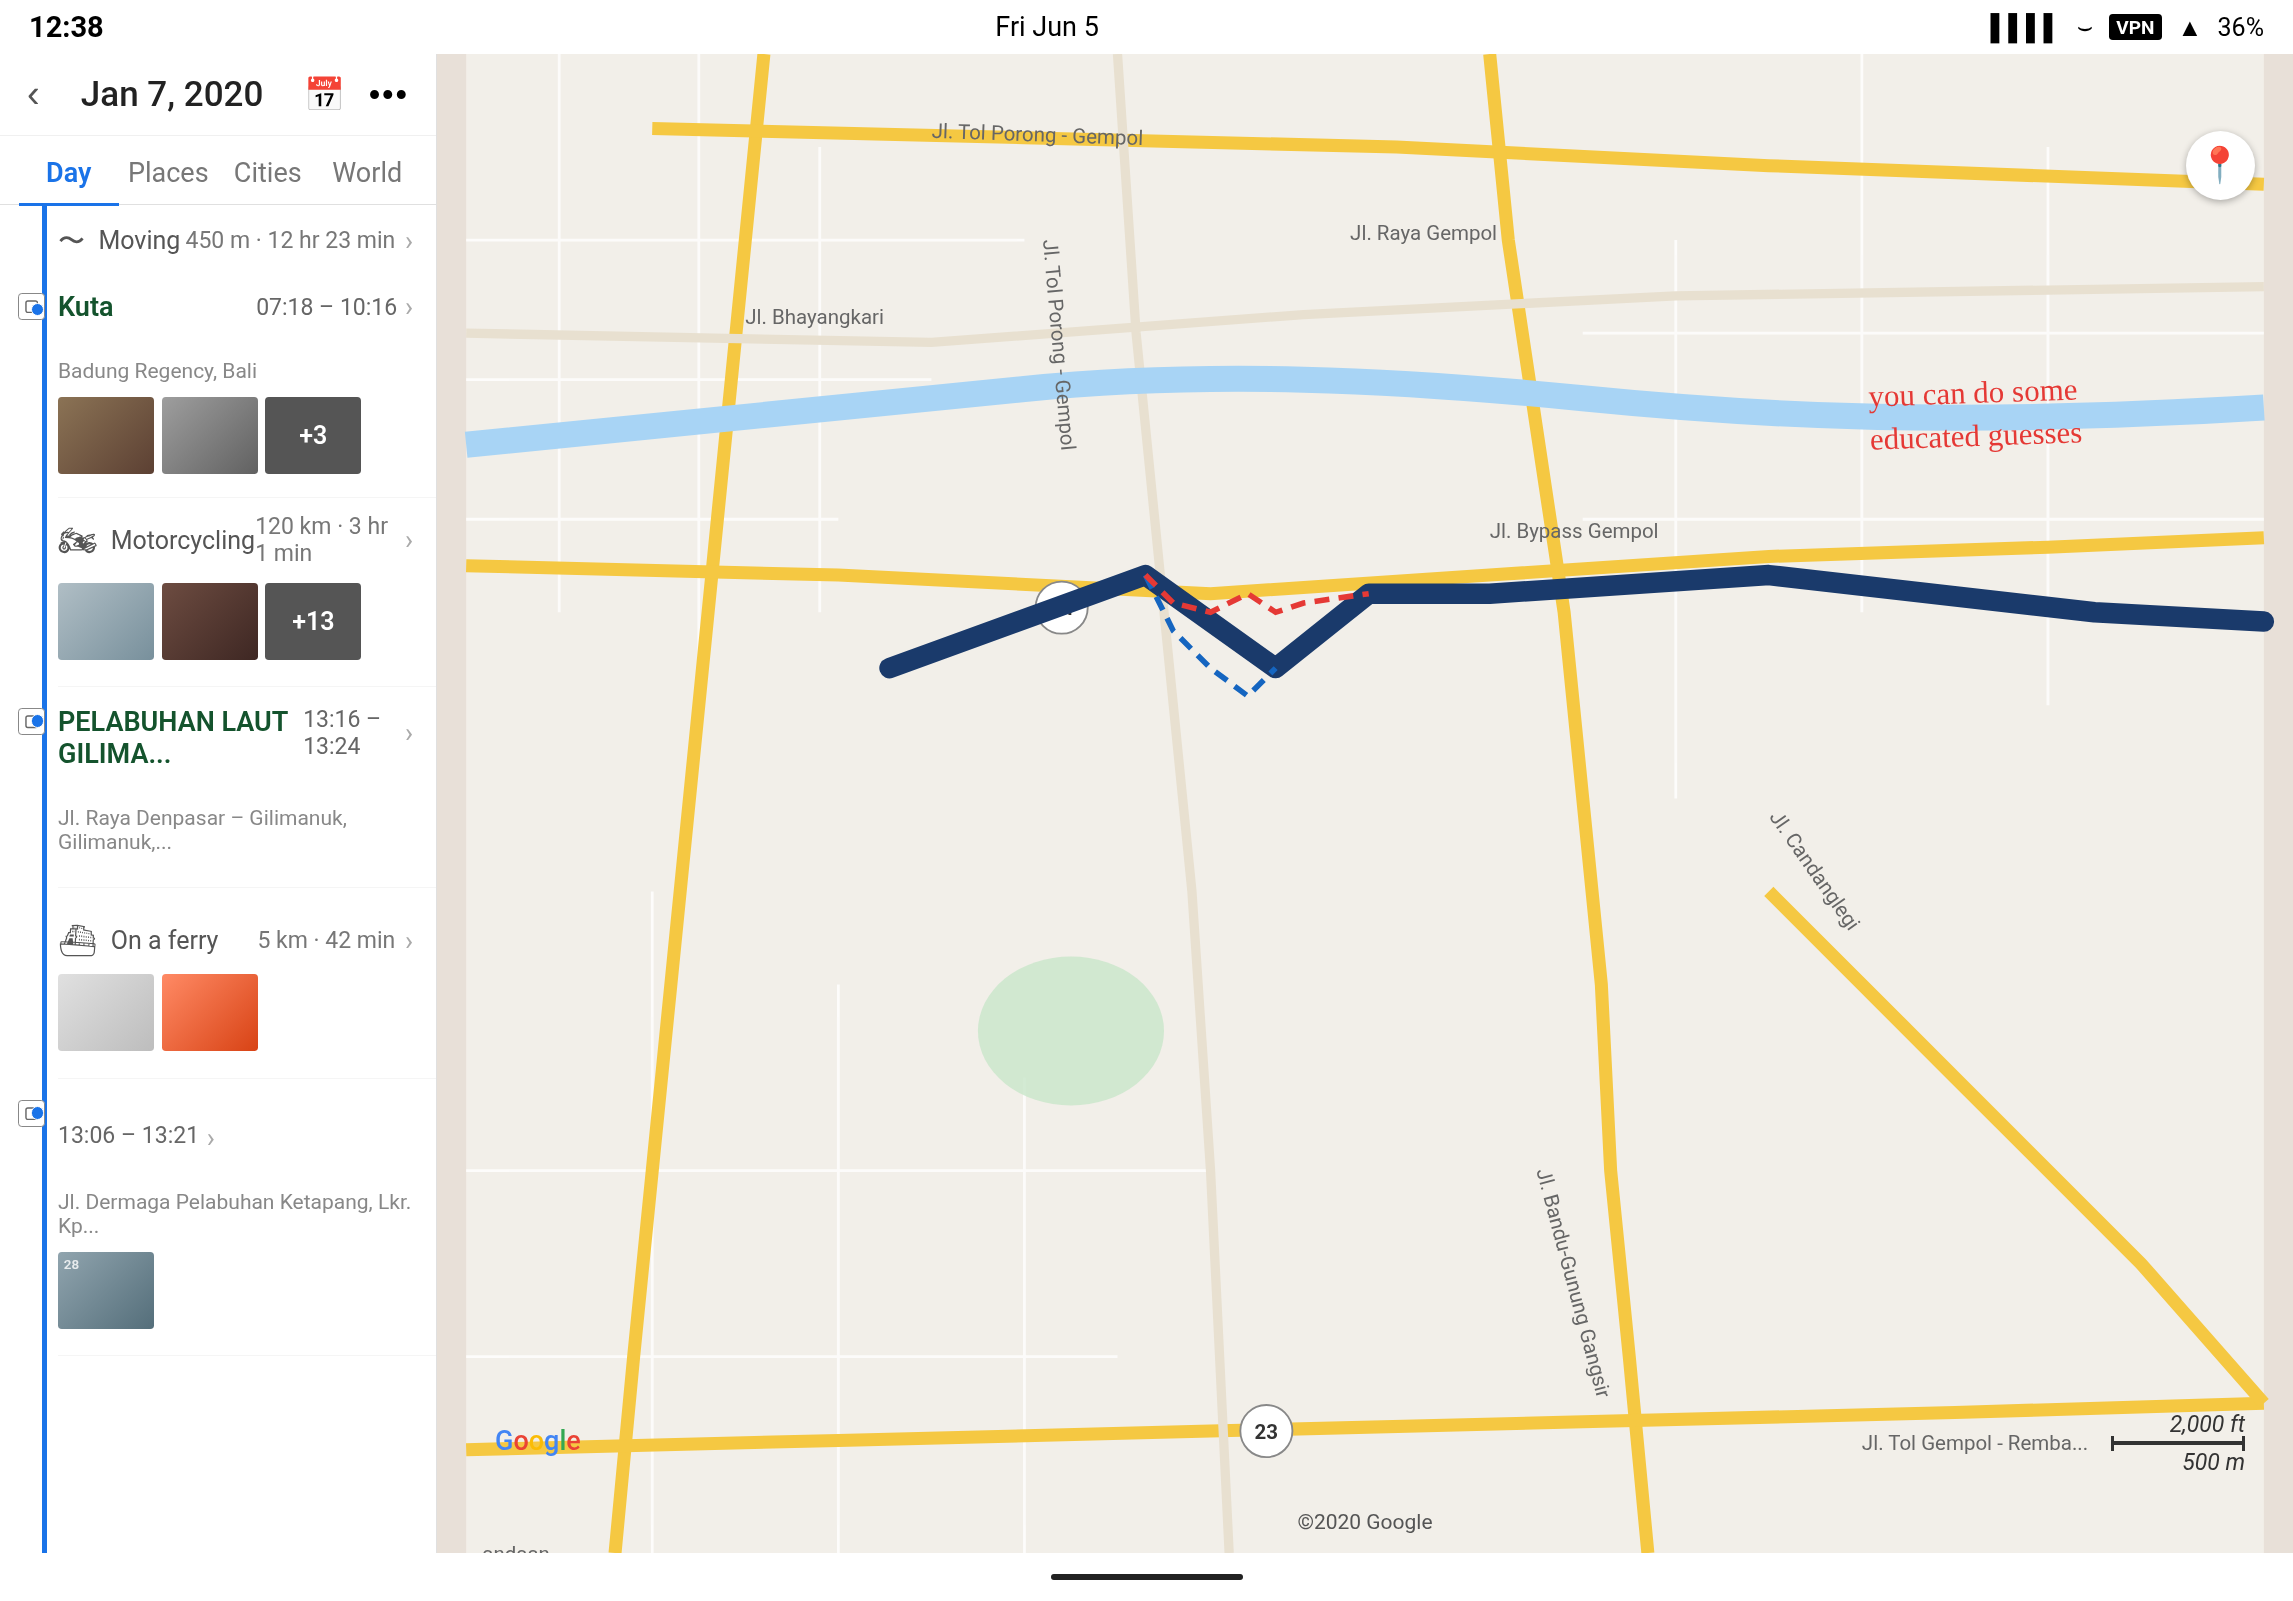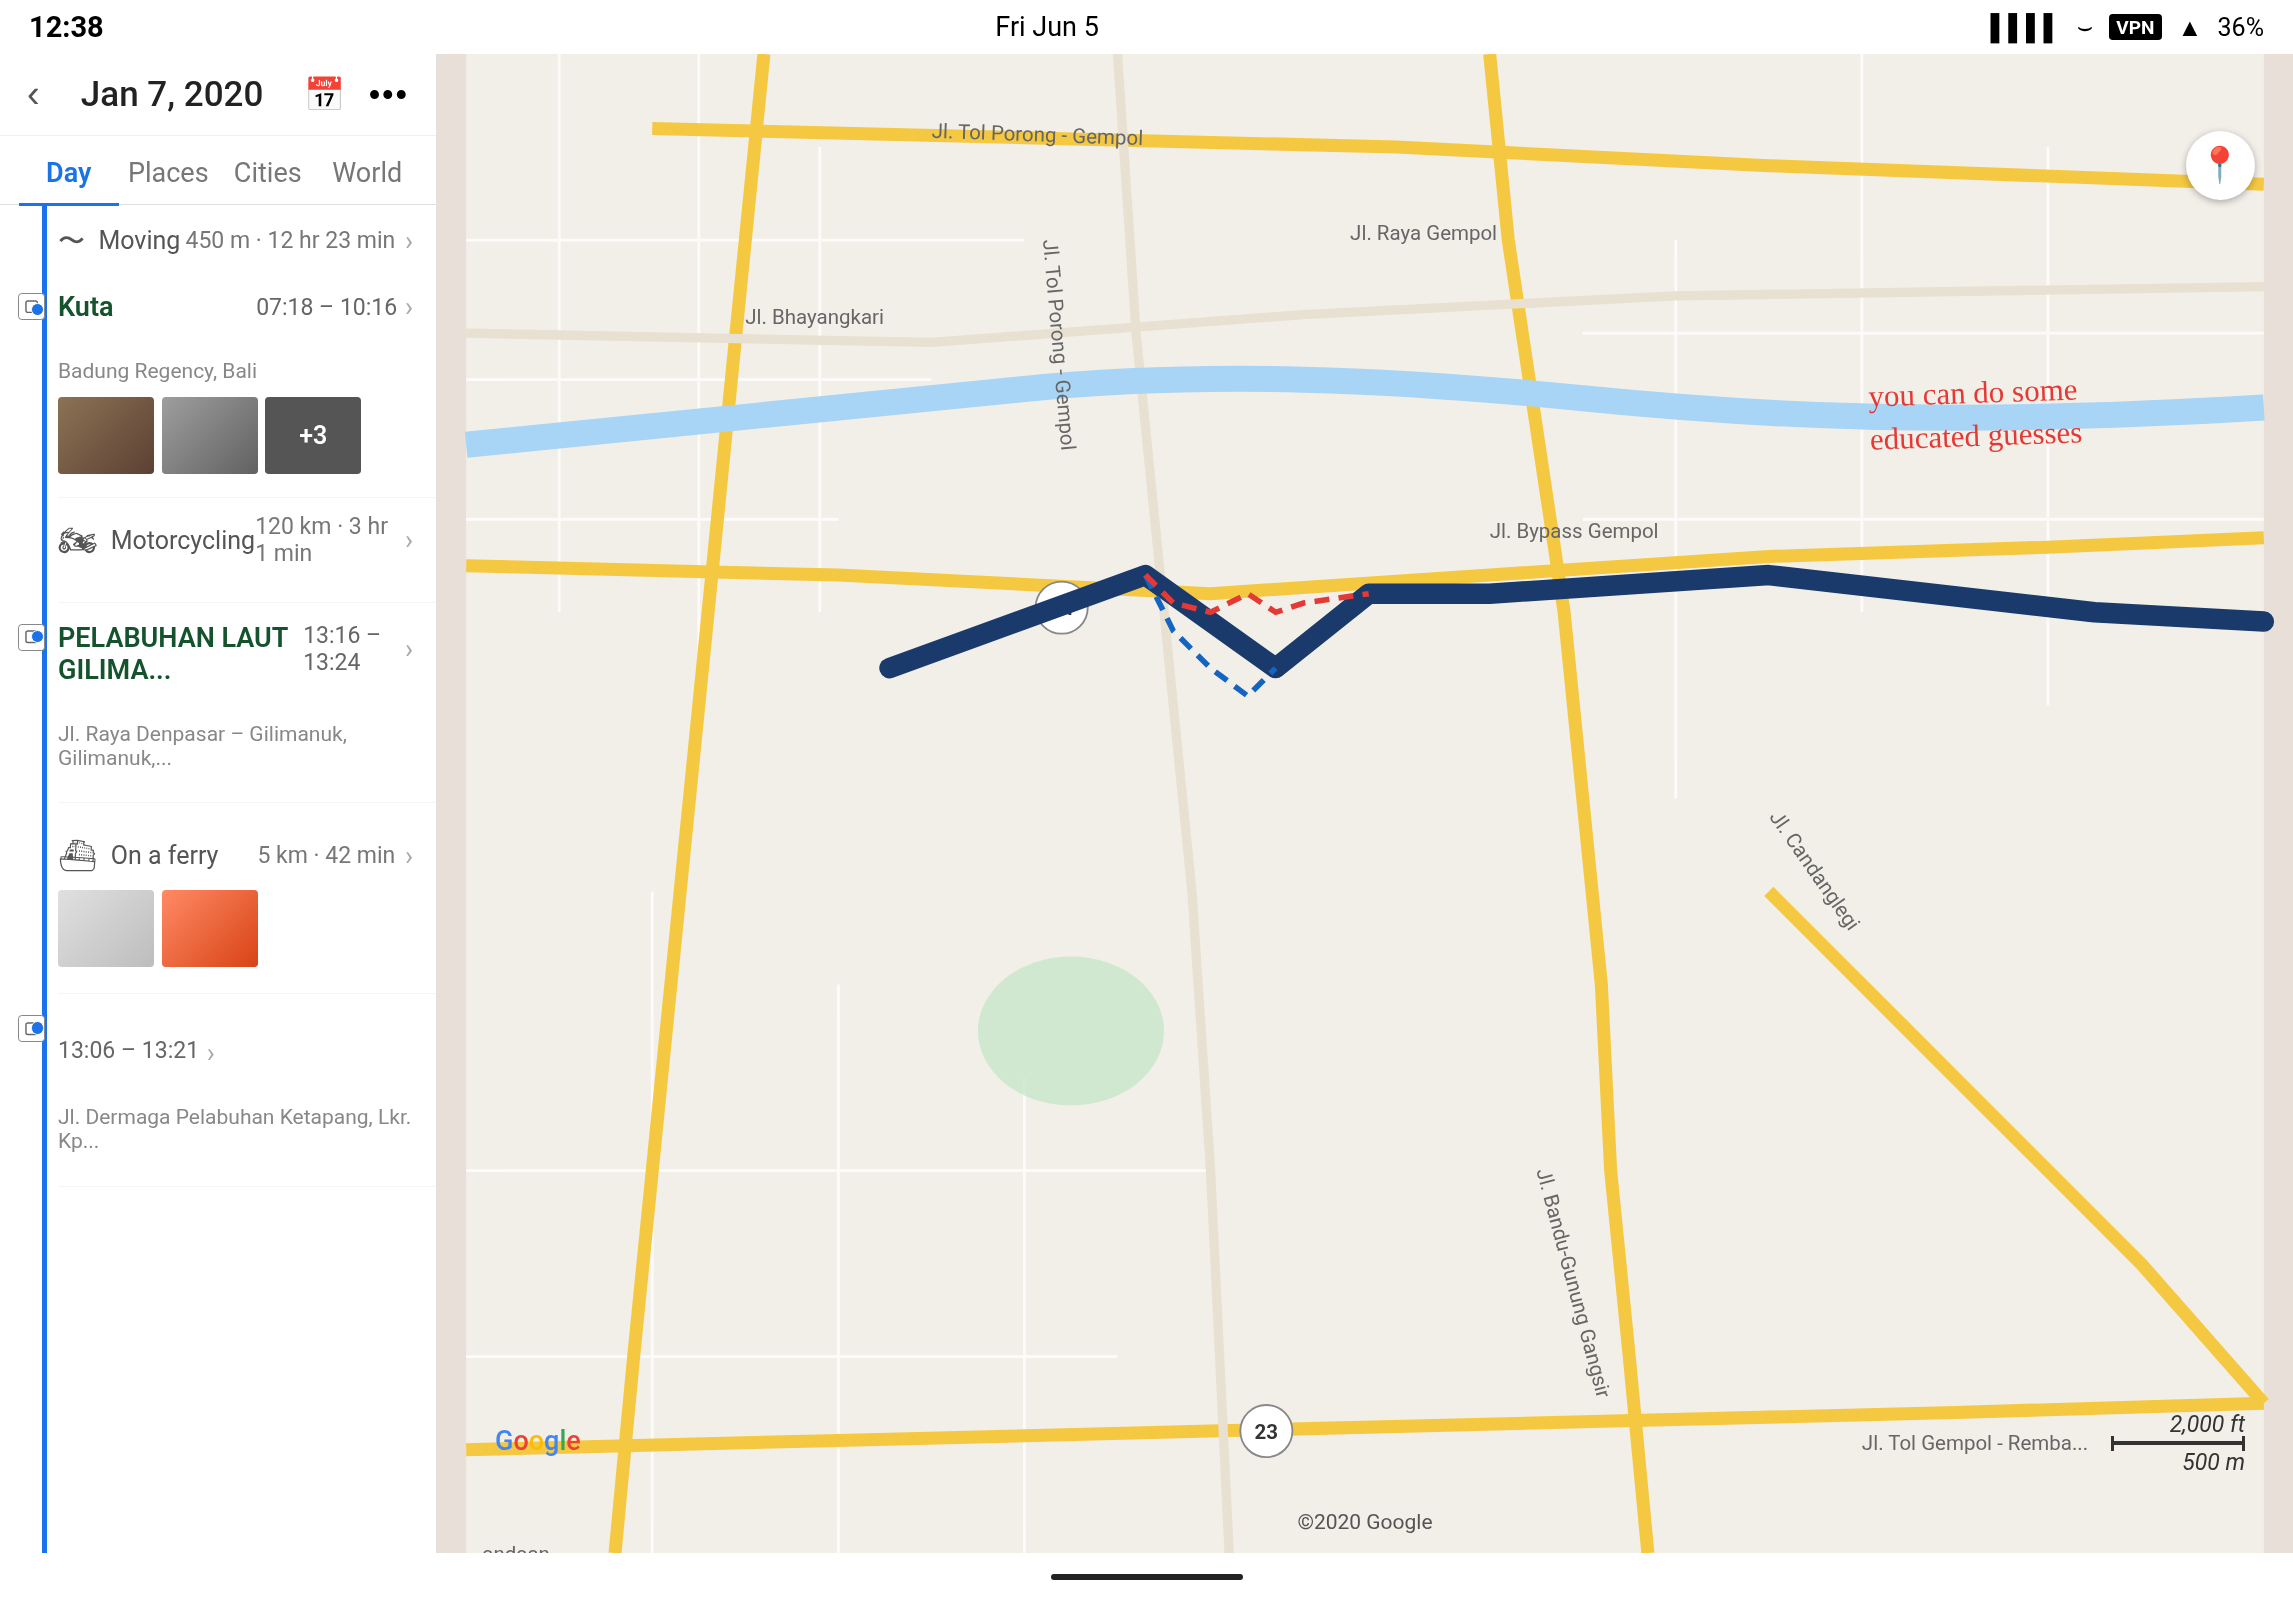--- a/index.html
+++ b/index.html
@@ -191,20 +191,27 @@
           <div class="transport-row">
             <div class="transport-left">
               <span style="font-size:31px;">🏍</span>
               <span>Motorcycling</span>
             </div>
             <div class="transport-right">
               <span>120 km · 3 hr 1 min</span>
               <span class="chevron">›</span>
             </div>
           </div>
+          <div class="photo-row">
+            <div class="photo-thumb ph7" style="background:linear-gradient(135deg,#b0bec5,#78909c);"></div>
+            <div class="photo-thumb ph9" style="background:linear-gradient(135deg,#6d4c41,#3e2723);"></div>
+            <div class="photo-thumb more">
+              <span>+13</span>
+            </div>
+          </div>
         </div>
 
         <div class="timeline-item">
           <div class="timeline-stop-icon" style="top:21px;">
             <svg width="13.4" height="13.4" viewBox="0 0 14 14">
                 <rect x="1" y="1" width="12" height="12" rx="2" fill="none" stroke="#666" stroke-width="1.5"></rect>
               </svg>
           </div>
           <div class="timeline-dot"></div>
           <div class="place-header">
@@ -241,20 +248,25 @@
               </svg>
           </div>
           <div class="timeline-dot"></div>
           <div class="place-header">
             <div style="display:flex; align-items:flex-start; gap:7.7px;margin-top:24px;">
               <span class="place-time">13:06 – 13:21</span>
               <span class="chevron">›</span>
             </div>
           </div>
           <div class="place-addr">Jl. Dermaga Pelabuhan Ketapang, Lkr. Kp...</div>
+          <div class="photo-row">
+            <div class="photo-thumb" style="background:linear-gradient(135deg,#90a4ae,#546e7a); position:relative;">
+              <div style="position:absolute; inset:0; display:flex; flex-direction:column; padding:5.8px; font-size:13.4px; color:#fff; font-weight:600; opacity:0.8;">28</div>
+            </div>
+          </div>
         </div>
 
       </div>
     </div>
   </div>
 
   <div class="map-panel">
     <svg class="map-svg" viewBox="0 0 1932 1611" xmlns="http://www.w3.org/2000/svg">
 
       <rect width="1932" height="1611" fill="#f2efe9"></rect>

